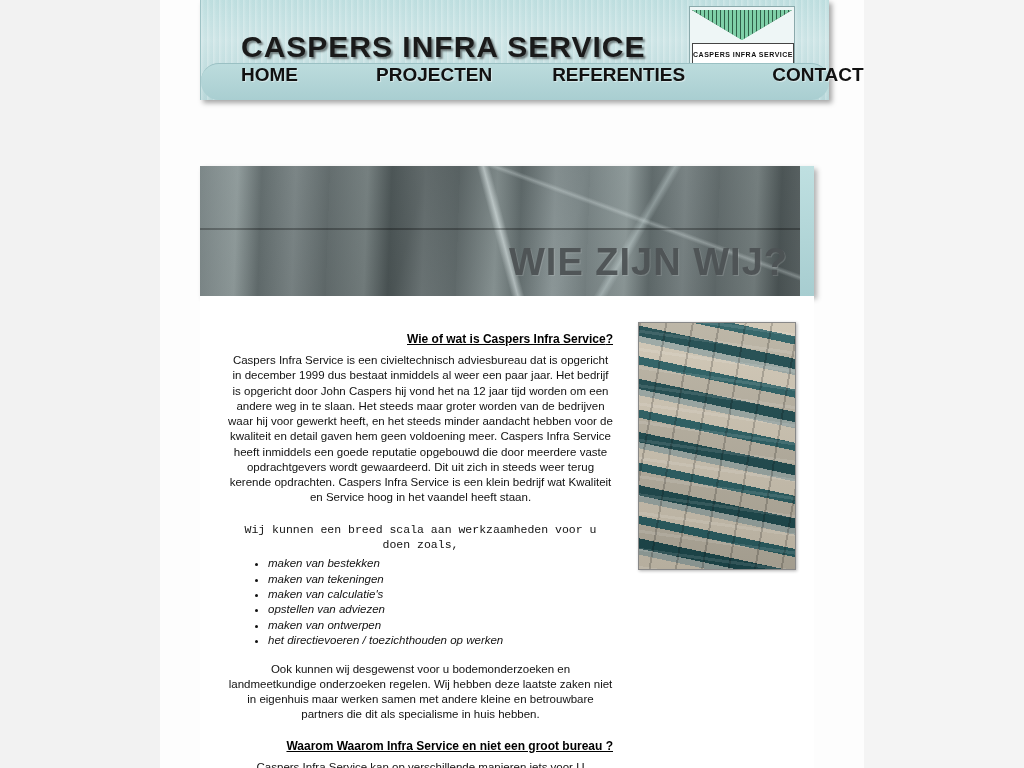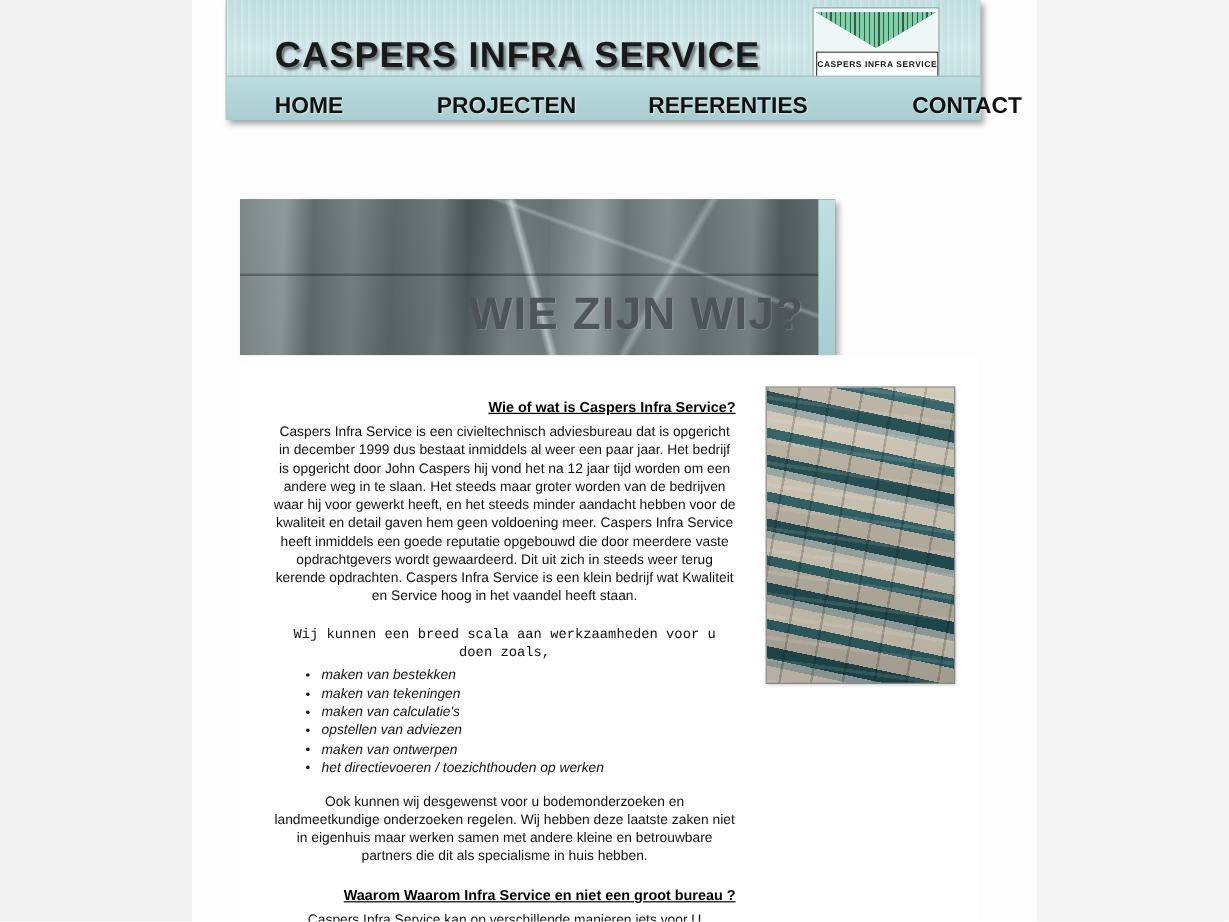--- a/index.html
+++ b/index.html
@@ -35,21 +35,21 @@
   .content-col {
     position: absolute;
     left: 160px; top: 0;
     width: 704px; height: 768px;
     background: #fdfdfd;
   }
 
   
   .header {
     position: absolute;
-    left: 188px; top: 0;
+    left: 200px; top: 0;
     width: 628px; height: 100px;
     background: linear-gradient(180deg,#bfdfe0 0%, #cfe6e7 40%, #b9d8da 100%);
     box-shadow: 3px 3px 5px rgba(0,0,0,0.35);
     border-left: 1px solid #9fc3c6;
   }
   .header-inner {
     position: absolute;
     left: 0; top: 0; right: 0; bottom: 0;
     background:
       repeating-linear-gradient(90deg, rgba(255,255,255,0.25) 0px, rgba(255,255,255,0.0) 3px, rgba(160,200,205,0.10) 6px);
@@ -100,40 +100,41 @@
   }
 
   .navbar {
     position: absolute;
     left: 0; bottom: 0;
     width: 100%;
     height: 36px;
     background: linear-gradient(180deg,#bcdcdd,#a9ced1);
     border-top: 1px solid #9ac0c3;
     display: flex;
-    align-items: flex-end;
+    align-items: flex-start;
+    border-radius: 18px;
   }
   .nav-item {
     font-size: 19px;
     font-weight: bold;
     color: #111;
     text-shadow: 1px 1px 1px rgba(255,255,255,0.5);
     cursor: pointer;
     white-space: nowrap;
   }
   .nav-item:nth-child(1) { margin-left: 40px; }
   .nav-item:nth-child(2) { margin-left: 78px; }
   .nav-item:nth-child(3) { margin-left: 60px; }
   .nav-item:nth-child(4) { margin-left: 87px; }
 
   
   .banner-wrap {
     position: absolute;
     left: 200px; top: 166px;
-    width: 496px; height: 130px;
+    width: 614px; height: 130px;
     box-shadow: 3px 3px 5px rgba(0,0,0,0.3);
     background: #7f8b8c;
     overflow: hidden;
   }
   .banner-img {
     position: absolute;
     left: 0; top: 0;
     width: 100%; height: 100%;
     background:
       linear-gradient(105deg, rgba(255,255,255,0.10) 0%, rgba(0,0,0,0.25) 35%, rgba(255,255,255,0.08) 60%, rgba(0,0,0,0.3) 100%),

